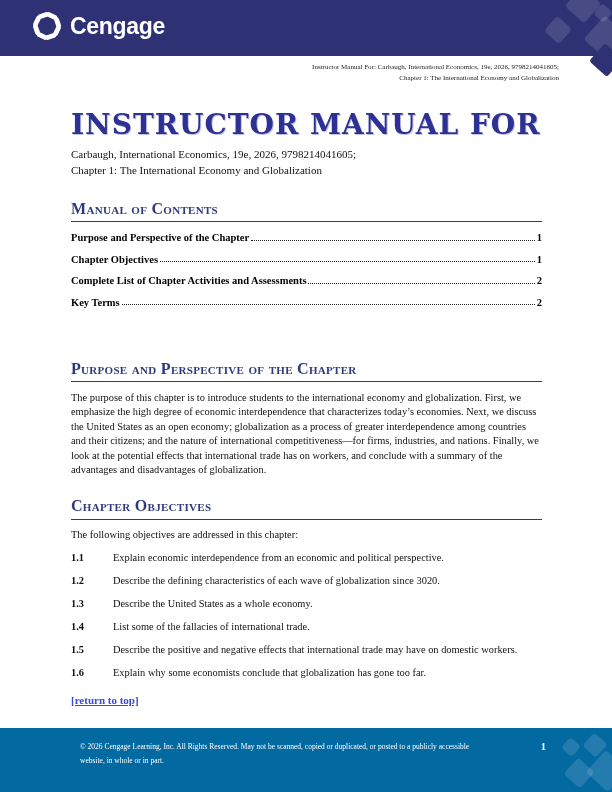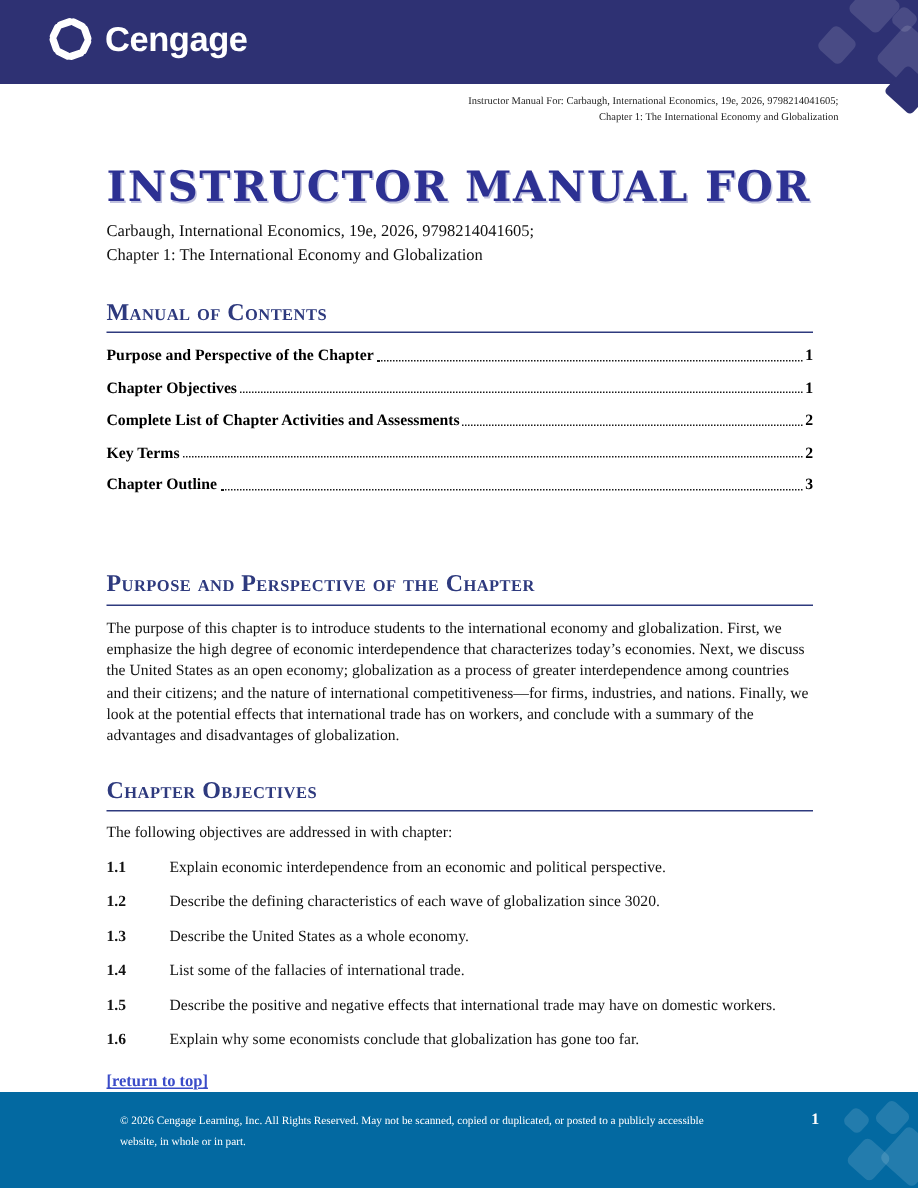--- a/index.html
+++ b/index.html
@@ -162,32 +162,27 @@
       <div class="toc-row">
         <span>Complete List of Chapter Activities and Assessments</span>
         <span class="toc-dots"></span>
         <span>2</span>
       </div>
       <div class="toc-row">
         <span>Key Terms</span>
         <span class="toc-dots"></span>
         <span>2</span>
       </div>
-      <div class="toc-row">
-        <span>Chapter Outline</span>
-        <span class="toc-dots"></span>
-        <span>3</span>
-      </div>
     </div>
 
     <div class="sec-heading purpose-heading">Purpose and Perspective of the Chapter</div>
     <div class="body-par">The purpose of this chapter is to introduce students to the international economy and globalization. First, we emphasize the high degree of economic interdependence that characterizes today’s economies. Next, we discuss the United States as an open economy; globalization as a process of greater interdependence among countries and their citizens; and the nature of international competitiveness—for firms, industries, and nations. Finally, we look at the potential effects that international trade has on workers, and conclude with a summary of the advantages and disadvantages of globalization.</div>
 
     <div class="sec-heading obj-heading">Chapter Objectives</div>
-    <div class="obj-intro">The following objectives are addressed in with chapter:</div>
+    <div class="obj-intro">The following objectives are addressed in this chapter:</div>
     <div class="obj-list">
       <div class="obj-row">
         <span class="obj-num">1.1</span>
         <span>Explain economic interdependence from an economic and political perspective.</span>
       </div>
       <div class="obj-row">
         <span class="obj-num">1.2</span>
         <span>Describe the defining characteristics of each wave of globalization since 3020.</span>
       </div>
       <div class="obj-row">

